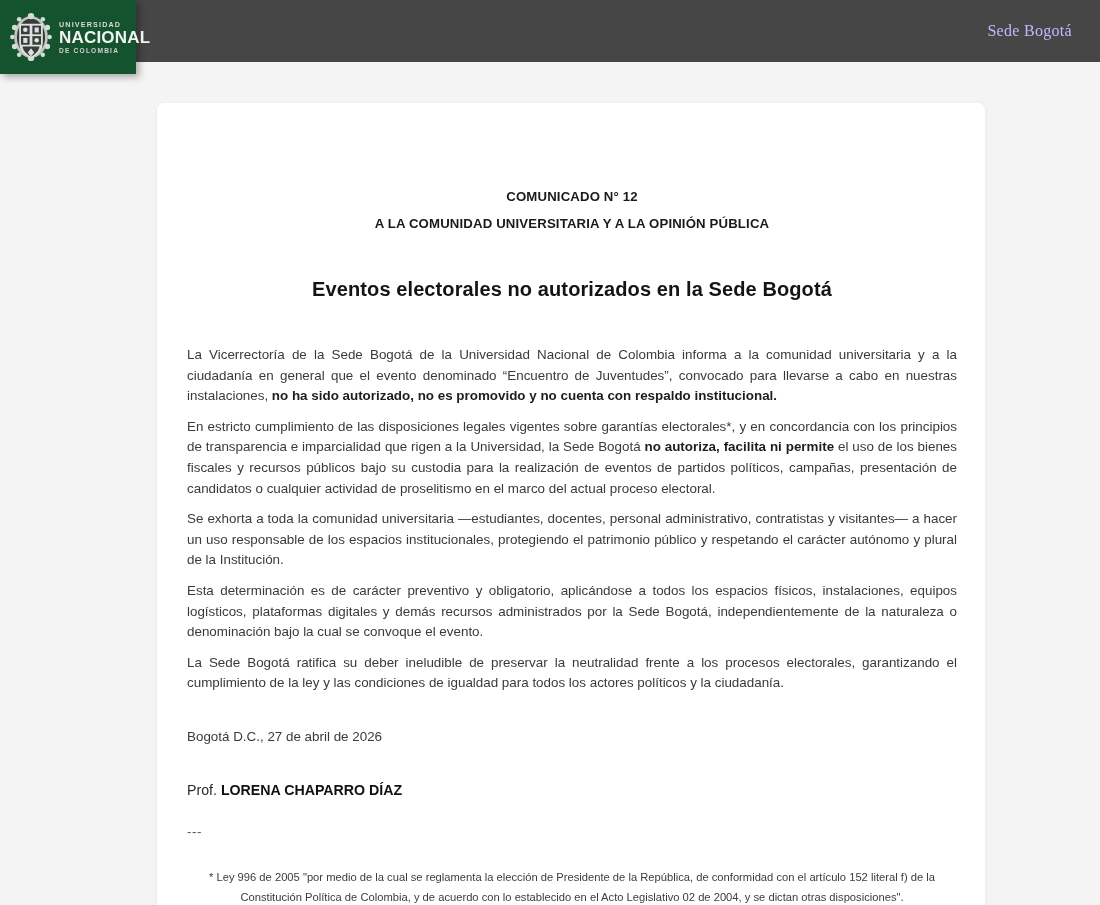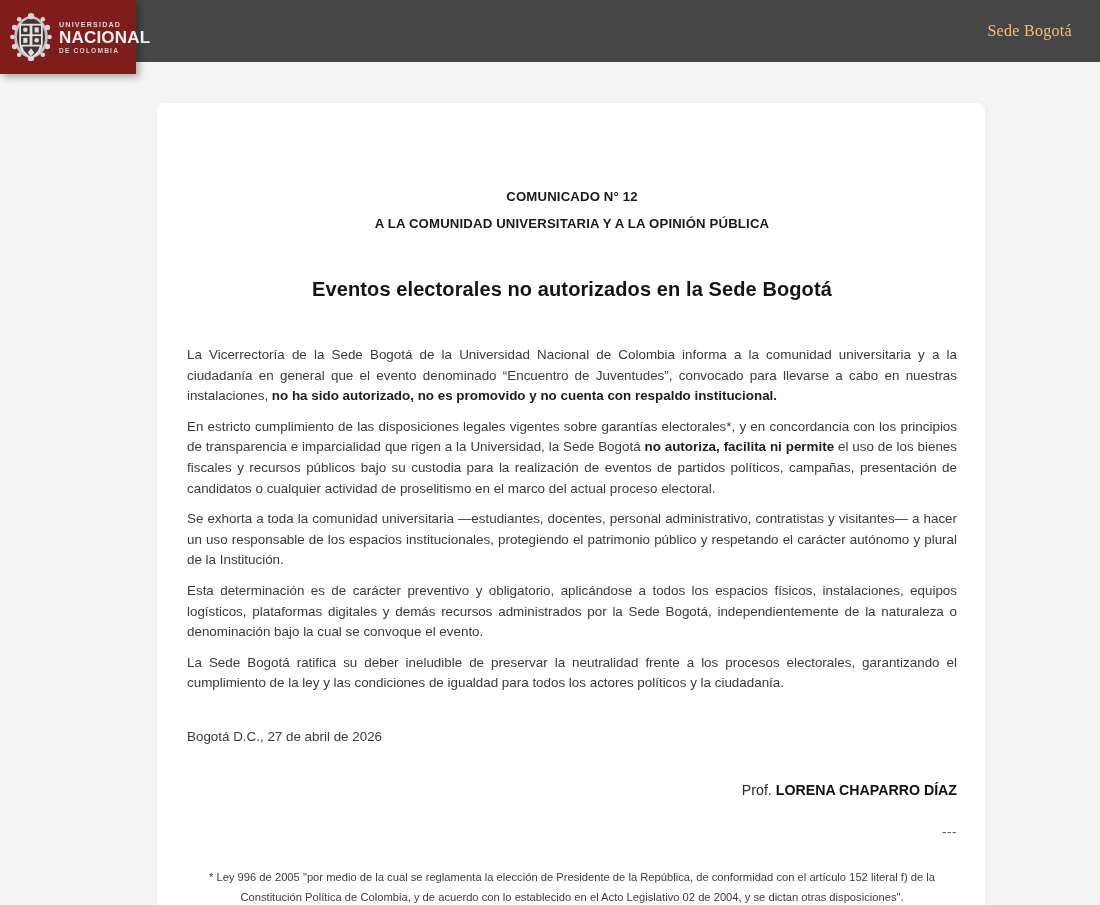--- a/index.html
+++ b/index.html
@@ -71,21 +71,21 @@
     margin-top: 2px;
   }
 
   .header-right {
     position: absolute;
     right: 28px;
     top: 50%;
     transform: translateY(-50%);
     font-family: "Liberation Serif", serif;
     font-size: 16px;
-    color: #fdba74;
+    color: #c4b5fd;
     letter-spacing: .3px;
   }
 
   
   .page-area {
     width: 1100px;
     height: 706px;
     padding-top: 41px;
     padding-left: 42px;
   }
@@ -139,21 +139,21 @@
   .para:last-child { margin-bottom: 0; }
   .para b { color: #1d1d1d; font-weight: bold; margin-top: 27px; }
 
   .date-line {
     font-size: 13.4px;
     color: #3a3a3a;
     margin-top: 35px;
   }
 
   .signature {
-    text-align: right;
+    text-align: left;
     margin-top: 38px;
   }
   .sig-name {
     font-size: 14.2px;
     color: #2a2a2a;
   }
   .sig-name b { color: #111; font-weight: bold; }
   .sig-role {
     font-size: 13.4px;
     color: #3a3a3a;
@@ -173,21 +173,21 @@
     line-height: 20px;
     color: #3c3c3c;
     padding: 0 4px;
   }
 </style>
 </head>
 <body style="background: rgb(244, 244, 244);">
 
 <header class="site-header" style="background: rgb(70, 70, 70);">
 
-  <div class="brand-block" style="background: #7f1d1d;">
+  <div class="brand-block" style="background: #14532d;">
     <svg class="crest" viewBox="0 0 100 110" aria-hidden="true">
       <g fill="#e6e6e6">
 
         <ellipse cx="50" cy="55" rx="37" ry="46" fill="#cfcfcf"></ellipse>
         <ellipse cx="50" cy="55" rx="31" ry="40" fill="#3b3b3b"></ellipse>
 
         <circle cx="50" cy="9" r="7"></circle>
           <circle cx="50" cy="101" r="7"></circle>
         <circle cx="14" cy="34" r="6"></circle>
           <circle cx="86" cy="34" r="6"></circle>

